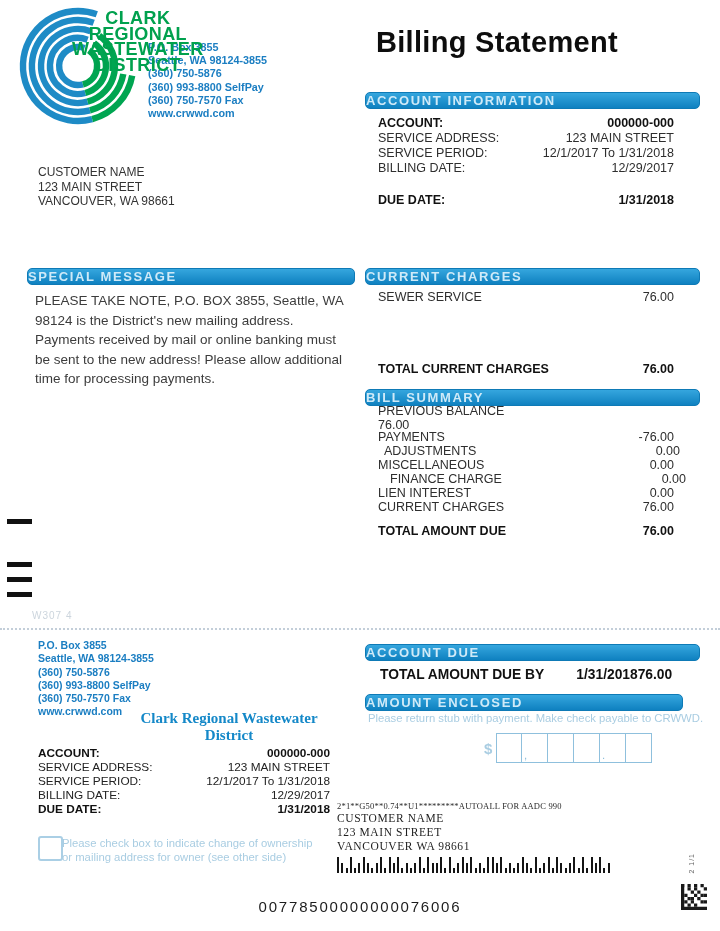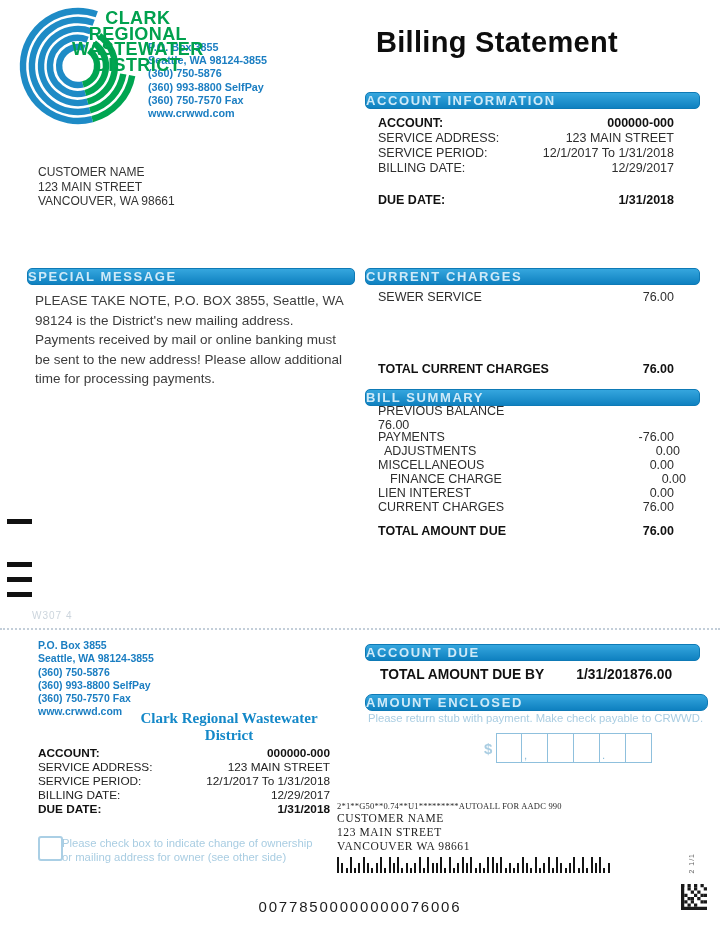--- a/index.html
+++ b/index.html
@@ -242,21 +242,21 @@
     <div>or mailing address for owner (see other side)</div>
   </div>
 
   <div class="bar" style="left:365px;top:644px;width:335px;">ACCOUNT DUE</div>
   <div class="amt-due-row">
     <span>TOTAL AMOUNT DUE BY</span>
     <span class="date">1/31/2018</span>
     <span class="val">76.00</span>
   </div>
 
-  <div class="bar" style="left:365px;top:694px;width:343px;border-radius:7px;">AMOUNT ENCLOSED</div>
+  <div class="bar" style="left:365px;top:694px;width:318px;">AMOUNT ENCLOSED</div>
   <div class="enc-note">Please return stub with payment. Make check payable to CRWWD.</div>
 
   <div class="amt-entry">
     <span class="cur">$</span>
     <div class="cells">
       <div class="cell"></div>
       <div class="cell">
         <span class="sep" style="left:2px;">,</span>
       </div>
       <div class="cell"></div>

